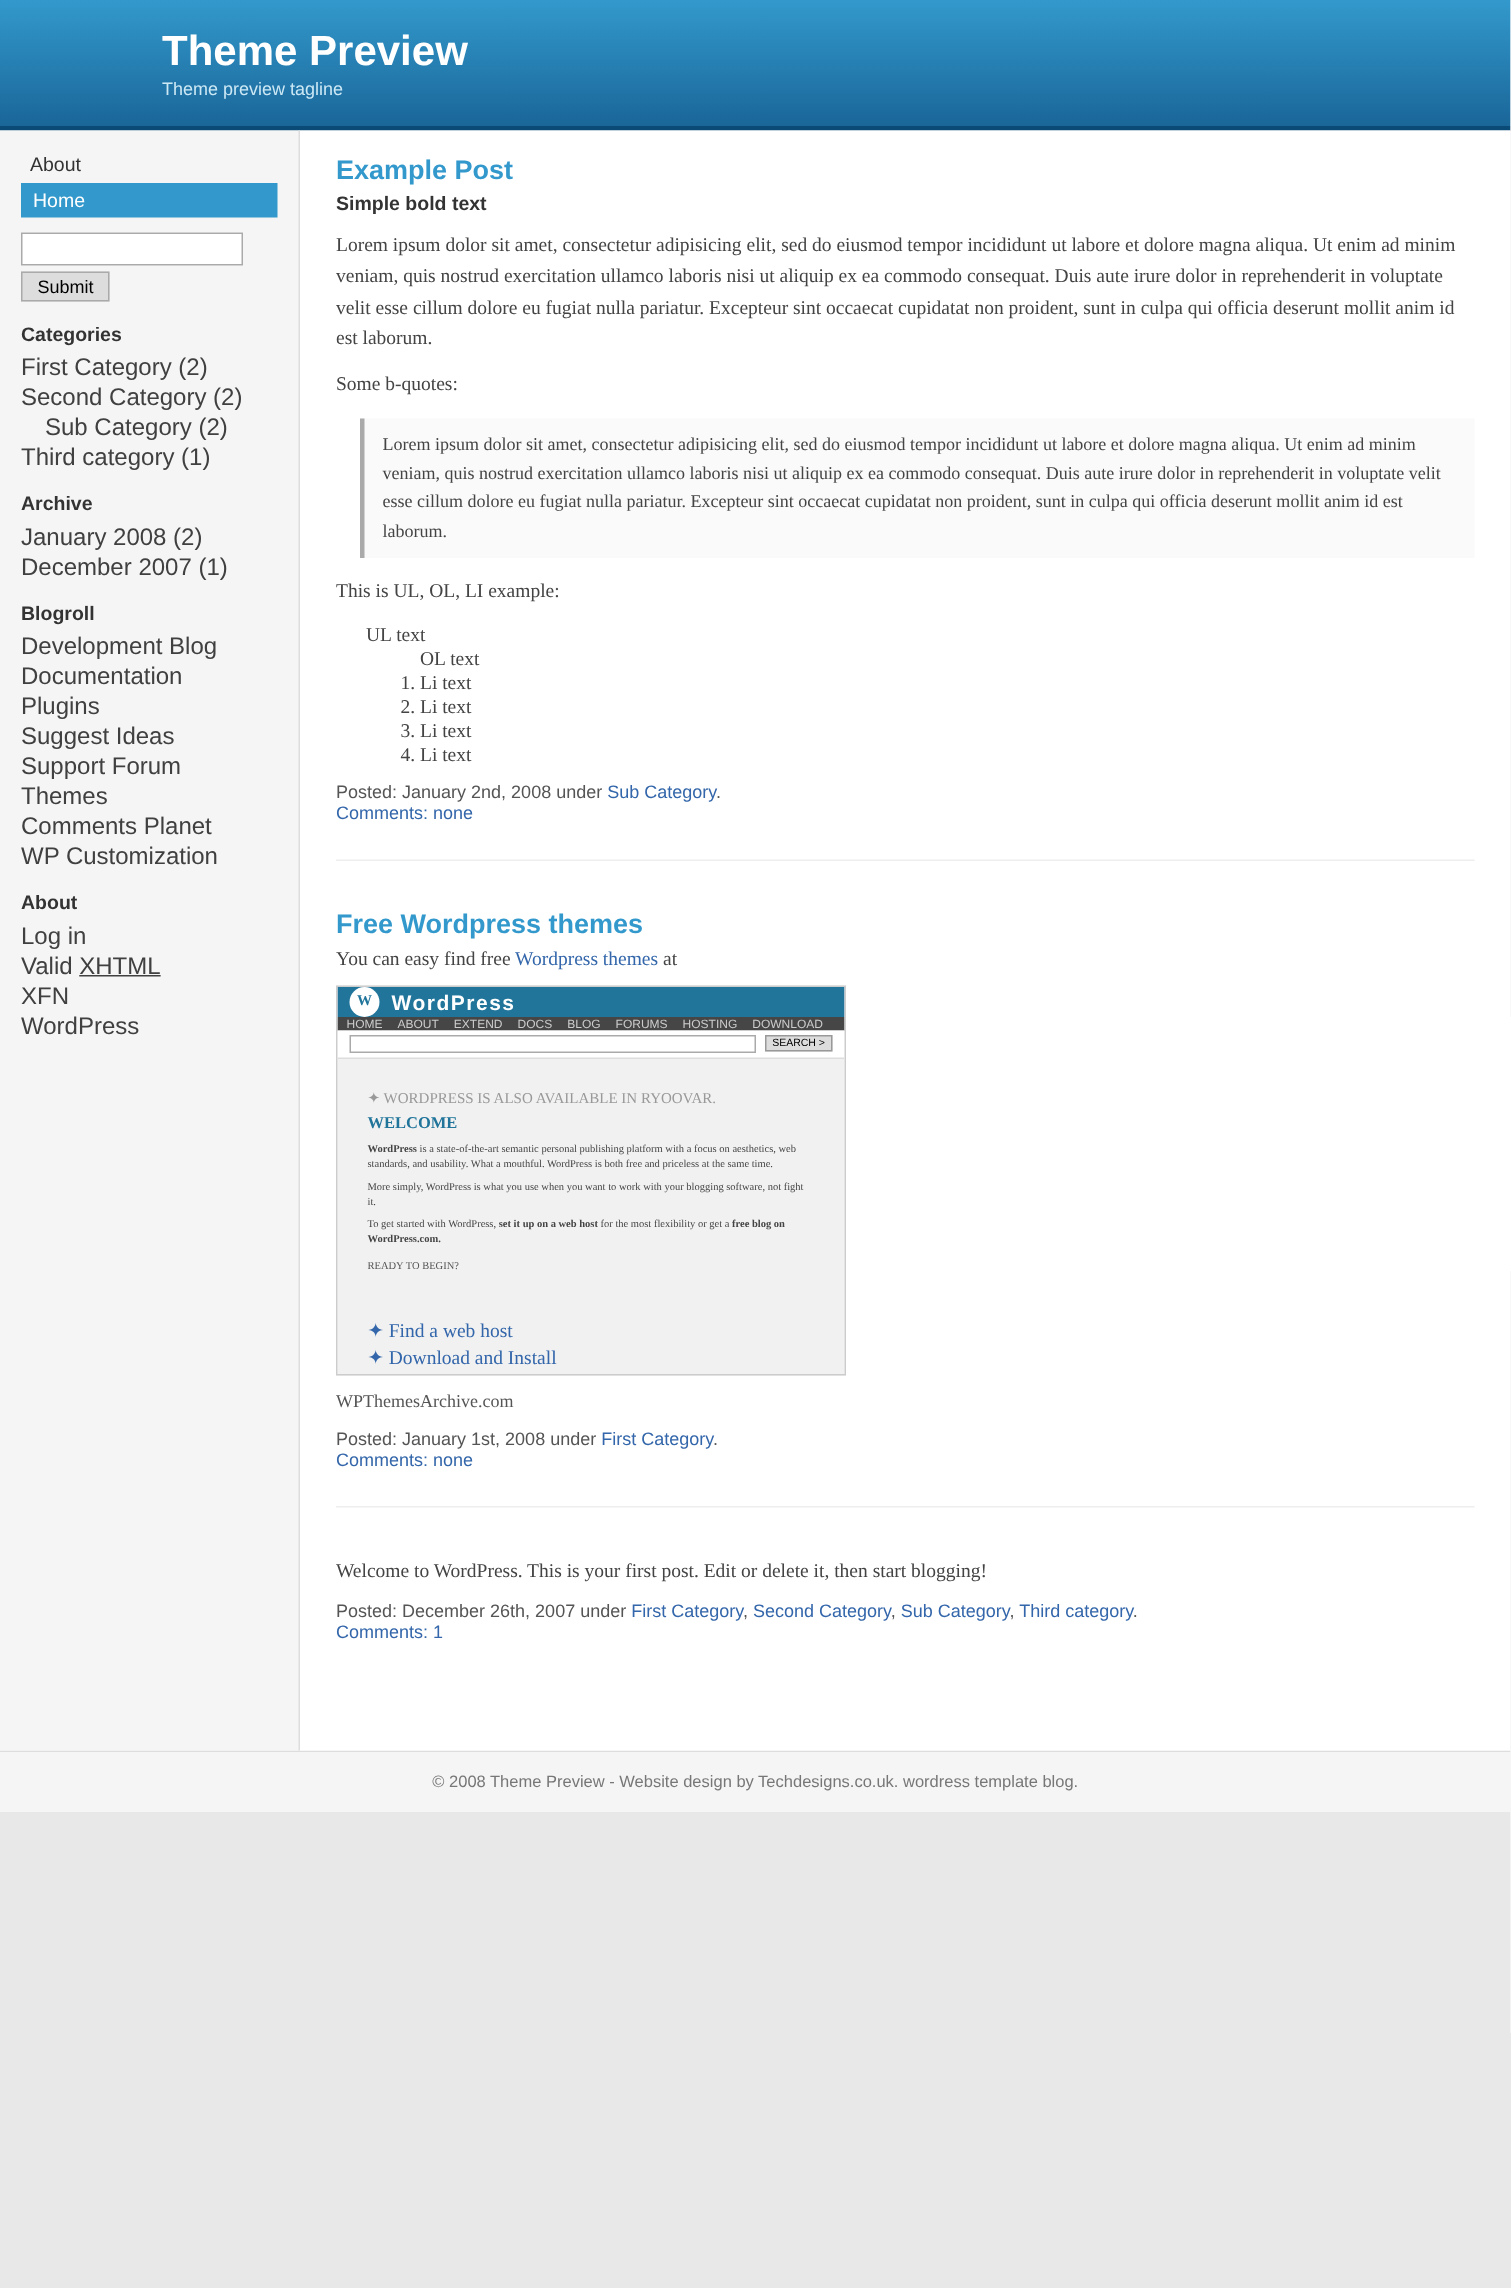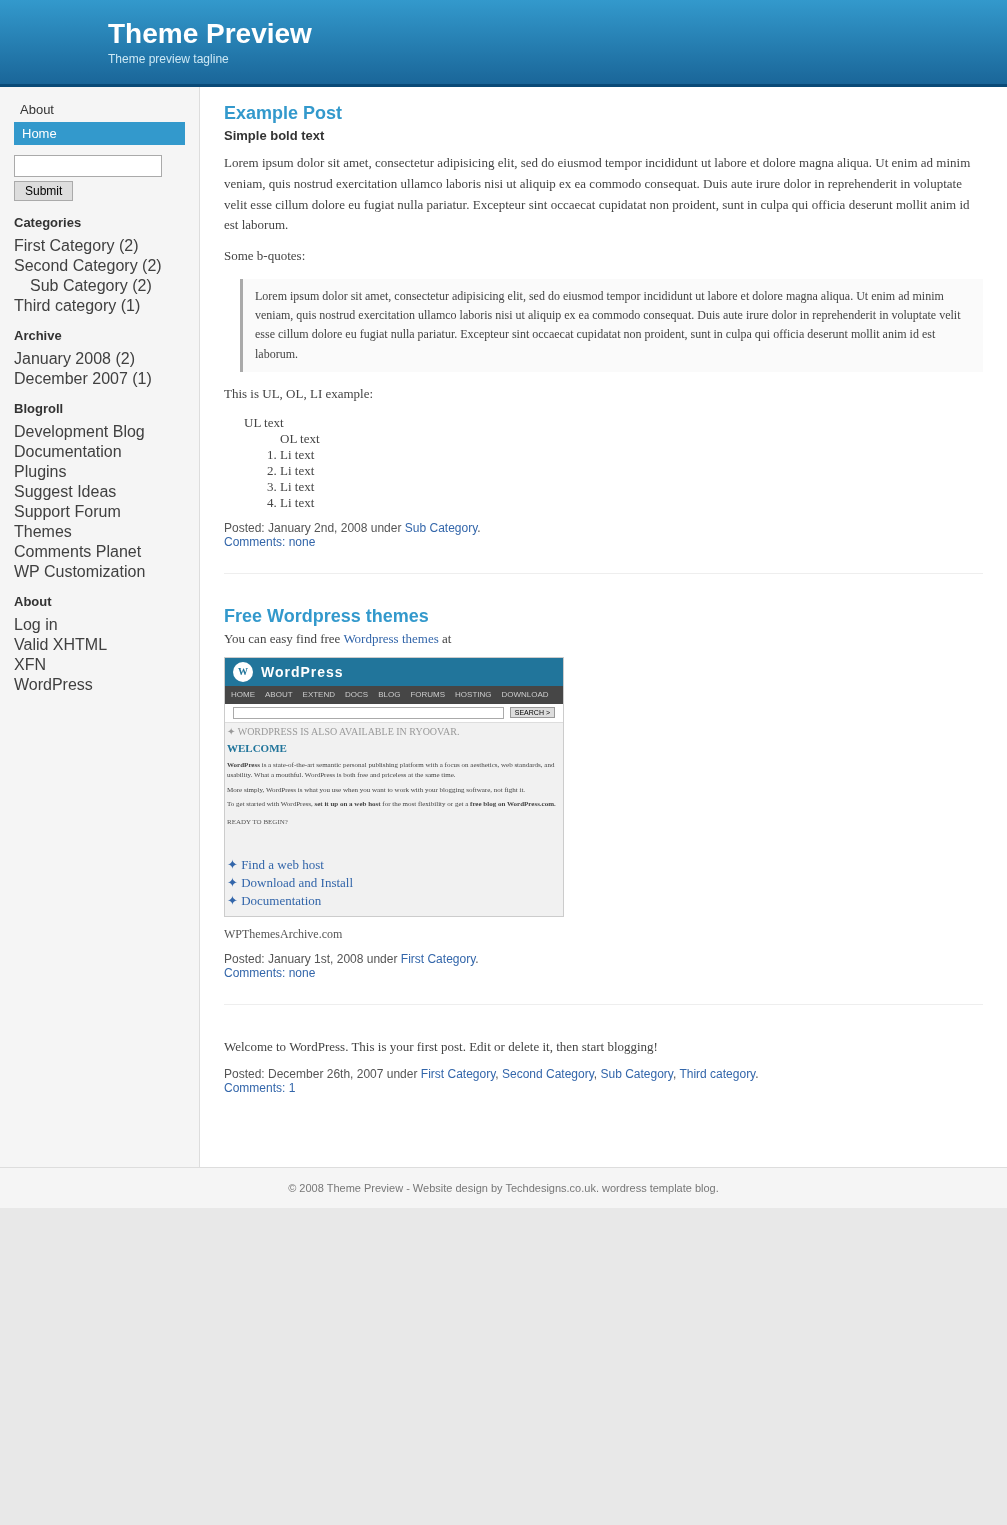--- a/index.html
+++ b/index.html
@@ -203,21 +203,21 @@
     .wp-nav-item {
       color: #ccc;
       font-size: 8px;
       font-family: Arial, sans-serif;
     }
     .wp-body {
       display: flex;
       width: 100%;
       flex: 1;
       background: #f1f1f1;
-      padding: 2px;
+      padding: 20px;
       gap: 6px;
     }
     .wp-main-col {
       flex: 1;
       font-size: 8px;
       color: #333;
       line-height: 1.4;
     }
     .wp-sidebar-col {
       width: 90px;
@@ -306,21 +306,21 @@
       <a href="#" class="sidebar-link">Documentation</a>
       <a href="#" class="sidebar-link">Plugins</a>
       <a href="#" class="sidebar-link">Suggest Ideas</a>
       <a href="#" class="sidebar-link">Support Forum</a>
       <a href="#" class="sidebar-link">Themes</a>
       <a href="#" class="sidebar-link">Comments Planet</a>
       <a href="#" class="sidebar-link">WP Customization</a>
 
       <div class="sidebar-section-title">About</div>
       <a href="#" class="sidebar-link">Log in</a>
-      <a href="#" class="sidebar-link">Valid <span style="">XHTML</span></a>
+      <a href="#" class="sidebar-link">Valid <span style="text-decoration:underline;">XHTML</span></a>
       <a href="#" class="sidebar-link">XFN</a>
       <a href="#" class="sidebar-link">WordPress</a>
     </div>
 
     <div id="main-content">
 
       <div class="post">
         <h2 class="post-title">
           <a href="#" style="color:#3399cc;text-decoration:none;">Example Post</a>
         </h2>

